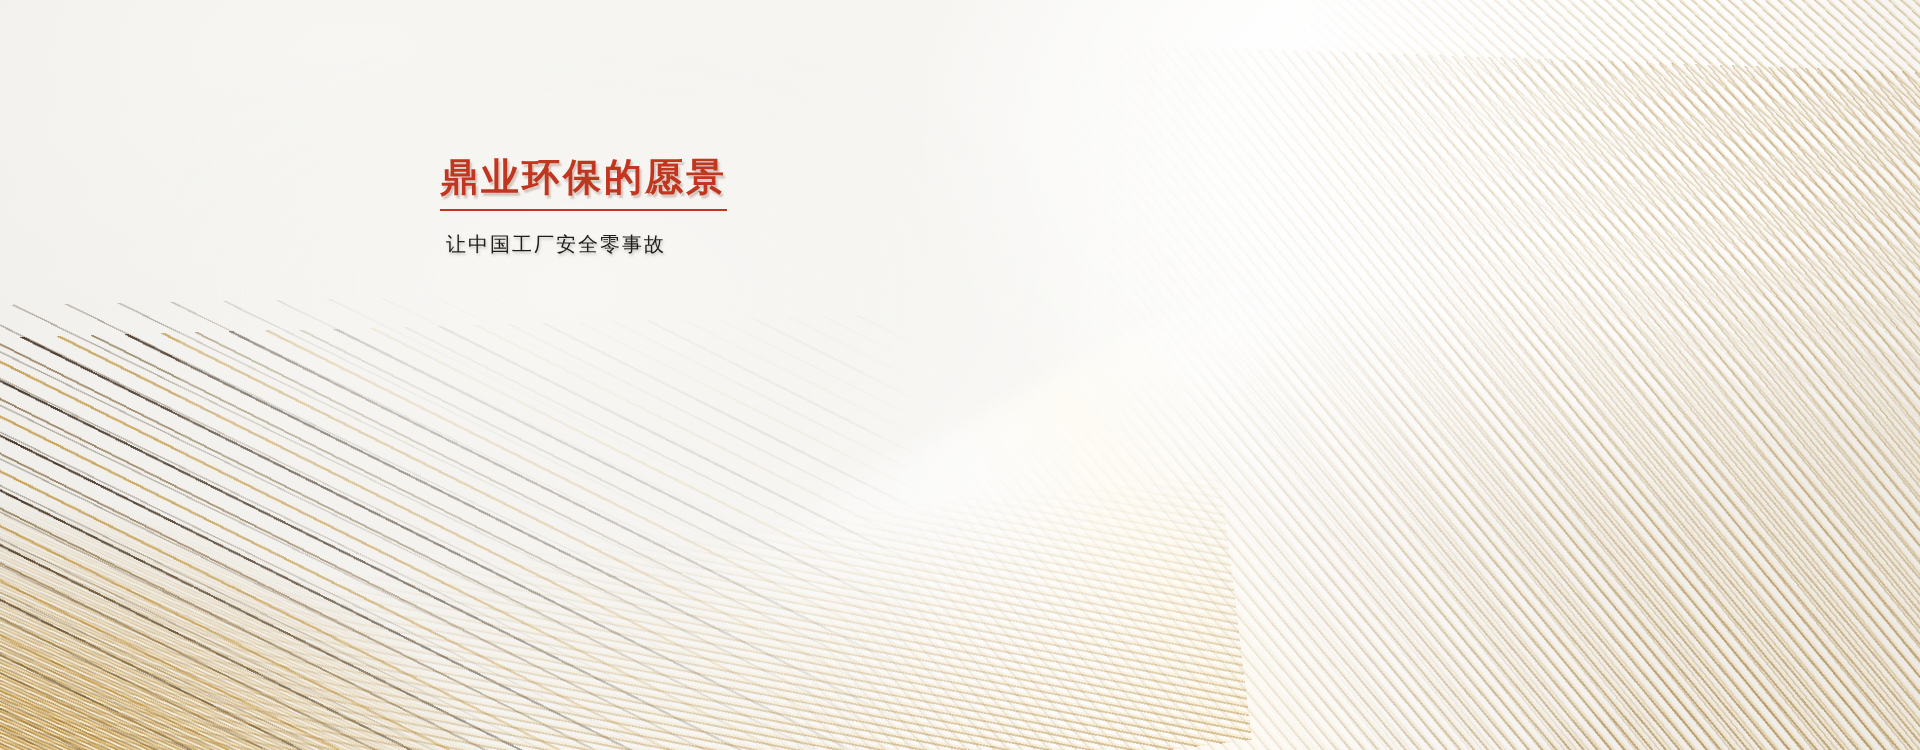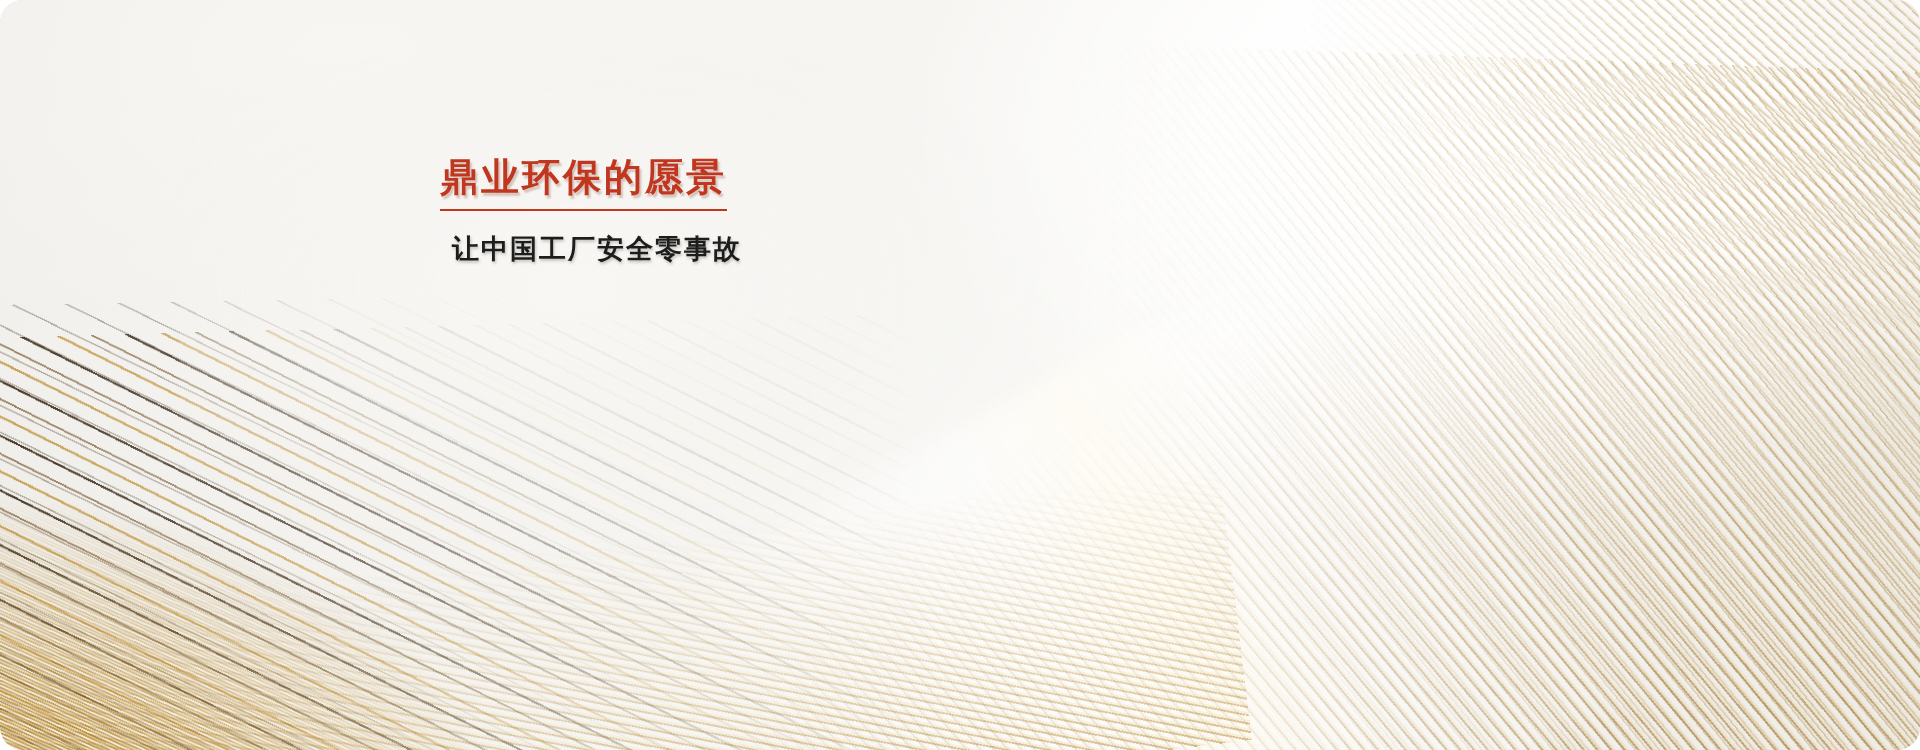--- a/index.html
+++ b/index.html
@@ -7,21 +7,20 @@
     padding: 0;
     background: #ffffff;
   }
   #banner {
     position: relative;
     width: 1920px;
     height: 750px;
     overflow: hidden;
     font-family: "Liberation Sans", "DejaVu Sans", sans-serif;
     background: #eeece8;
-    border-radius: 23px;
   }
 
   
   .bg-base {
     position: absolute;
     inset: 0;
     background:
       radial-gradient(ellipse 900px 620px at 78% 18%, #ffffff 0%, rgba(255,255,255,0.85) 30%, rgba(255,255,255,0.0) 66%),
       radial-gradient(ellipse 1100px 700px at 18% 8%, #f7f6f3 0%, rgba(247,246,243,0.4) 55%, rgba(247,246,243,0) 80%),
       linear-gradient(115deg, #ebe9e4 0%, #f2f0ec 22%, #f7f6f3 45%, #fbfaf8 62%, #f3f1ed 80%, #ece9e3 100%);
@@ -219,23 +218,23 @@
     text-shadow:
       2px 3px 2px rgba(120,60,40,0.28),
       0 1px 0 rgba(255,255,255,0.4);
     padding-bottom: 9px;
     border-bottom: 2px solid #c0361f;
     white-space: nowrap;
   }
 
   .subtitle {
     margin-top: 20px;
-    margin-left: 12px;
-    font-size: 27px;
-    font-weight: 700;
+    margin-left: 6px;
+    font-size: 20px;
+    font-weight: 400;
     letter-spacing: 2px;
     color: #1d1d1d;
     text-shadow: 1px 2px 3px rgba(90,85,75,0.35);
     white-space: nowrap;
   }
 
   .body-line {
     font-size: 21px;
     font-weight: 500;
     letter-spacing: 1.6px;

